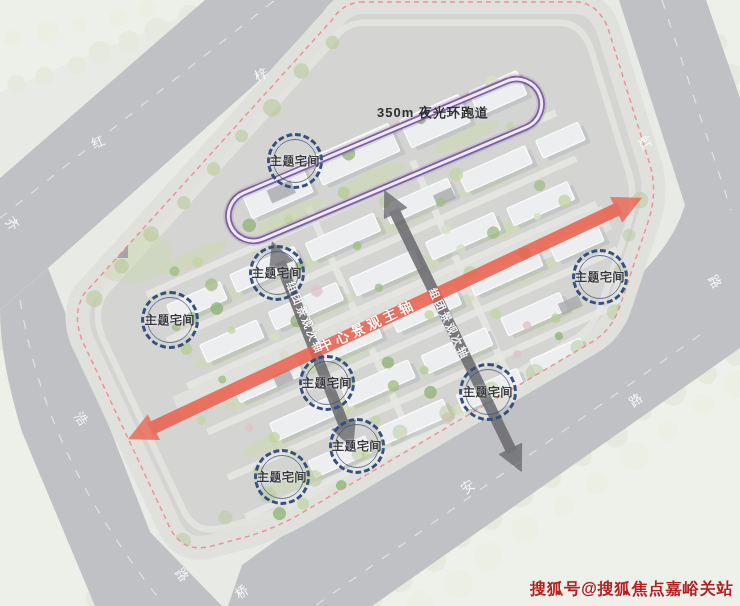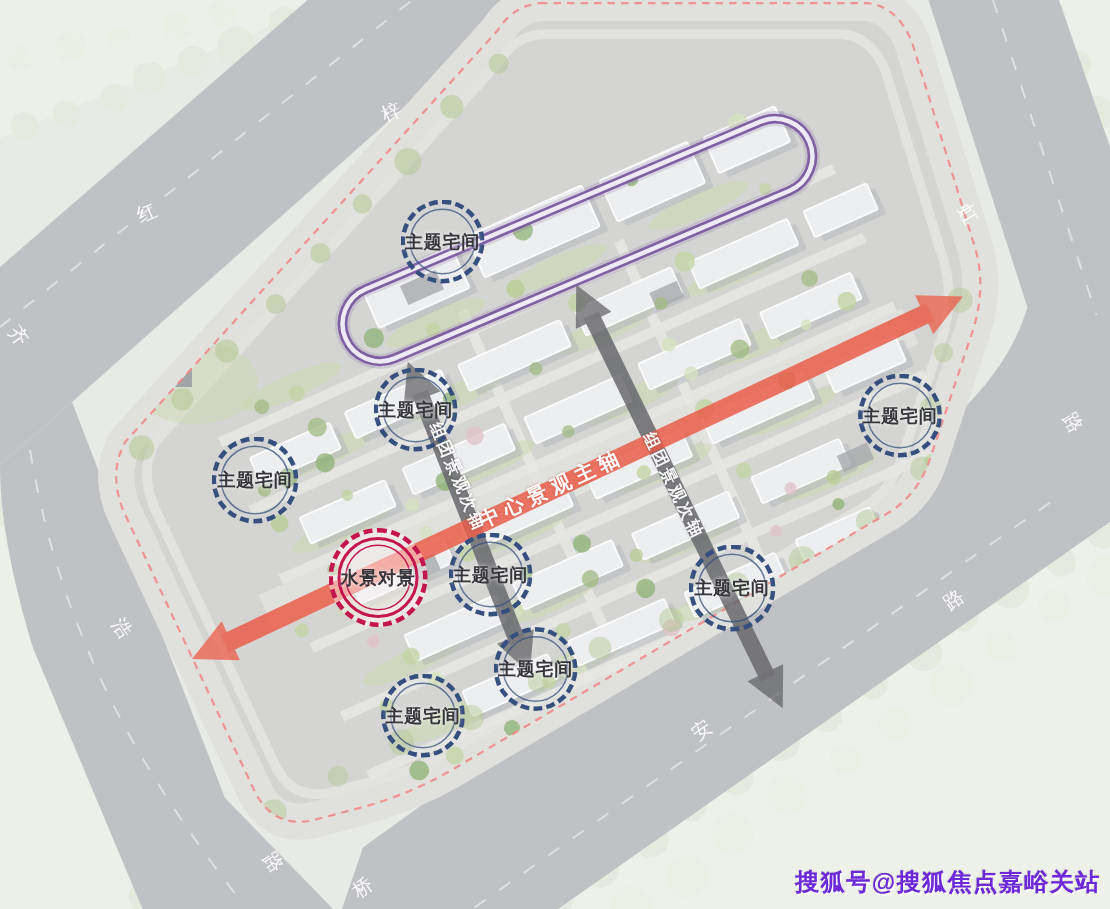--- a/index.html
+++ b/index.html
@@ -31,21 +31,21 @@
                font-size:13px;font-weight:700;color:#2e2e33;letter-spacing:1px;white-space:nowrap;}
   .axis-label{white-space:nowrap;color:#fff;font-weight:700;}
   .axis-label.main{left:368px;top:326px;transform:translate(-50%,-50%) rotate(-25deg);
                    font-size:13.5px;letter-spacing:4px;text-shadow:0 0 2px rgba(190,60,40,.5);}
   .axis-label.sec{font-size:11px;letter-spacing:2px;opacity:.95;font-weight:600;
                   text-shadow:0 0 2px rgba(60,60,65,.5);}
   .axis-label.sec.a{left:305px;top:318px;transform:translate(-50%,-50%) rotate(67deg);}
   .axis-label.sec.b{left:449px;top:324px;transform:translate(-50%,-50%) rotate(64deg);}
 
   .watermark{left:632px;top:589px;transform:translate(-50%,-50%);white-space:nowrap;
-             font-size:16px;font-weight:700;color:#6d28d9;letter-spacing:1px;
+             font-size:16px;font-weight:700;color:#b91c1c;letter-spacing:1px;
              text-shadow:1px 1px 0 #fdfdfd,0 0 1px rgba(90,90,90,.55);}
 </style>
 </head>
 <body>
 
 <div class="stage">
 
   <svg width="740" height="606" viewBox="0 0 740 606">
     <defs>
       <path id="sitePath" d="M360,2 L578,2 Q598,4 608,28 L650,165 Q658,192 648,222 L620,306 Q612,330 592,342 L300,514 Q272,530 242,538 L208,547 Q182,552 170,528 L82,340 Q72,314 84,294 L332,20 Q342,4 360,2 Z"></path>
@@ -368,23 +368,20 @@
       </div>
       <div class="badge blue" style="--x: 357px; --y: 446px; --size: 56px; --rot: 0deg;">
         <span class="lbl">主题宅间</span>
       </div>
       <div class="badge blue" style="--x: 282px; --y: 477px; --size: 56px; --rot: 0deg;">
         <span class="lbl">主题宅间</span>
       </div>
       <div class="badge blue" style="--x: 488px; --y: 392px; --size: 58px; --rot: 0deg;">
         <span class="lbl">主题宅间</span>
       </div>
-      <div class="badge red" style="--x: 252px; --y: 385px; --size: 66px; --rot: 0deg;">
-        <span class="lbl">水景对景</span>
-      </div>
     <div class="road-label" style="--x: 261px; --y: 75px; --rot: -24deg;">
         <span>梓</span>
       </div>
       <div class="road-label" style="--x: 98px; --y: 142px; --rot: -24deg;">
         <span>红</span>
       </div>
       <div class="road-label" style="--x: 12px; --y: 224px; --rot: 55deg;">
         <span>齐</span>
       </div>
       <div class="road-label" style="--x: 81px; --y: 419px; --rot: 55deg;">
@@ -402,18 +399,19 @@
       <div class="road-label" style="--x: 636px; --y: 400px; --rot: -35deg;">
         <span>路</span>
       </div>
       <div class="road-label" style="--x: 645px; --y: 143px; --rot: 60deg;">
         <span>虹</span>
       </div>
       <div class="road-label" style="--x: 715px; --y: 282px; --rot: 60deg;">
         <span>路</span>
       </div>
 
+    <div class="track-label">350m 夜光环跑道</div>
     <div class="axis-label main">中心景观主轴</div>
     <div class="axis-label sec a">组团景观次轴</div>
     <div class="axis-label sec b">组团景观次轴</div>
     <div class="watermark">搜狐号@搜狐焦点嘉峪关站</div>
   </div>
 </div>
 
 </body></html>

